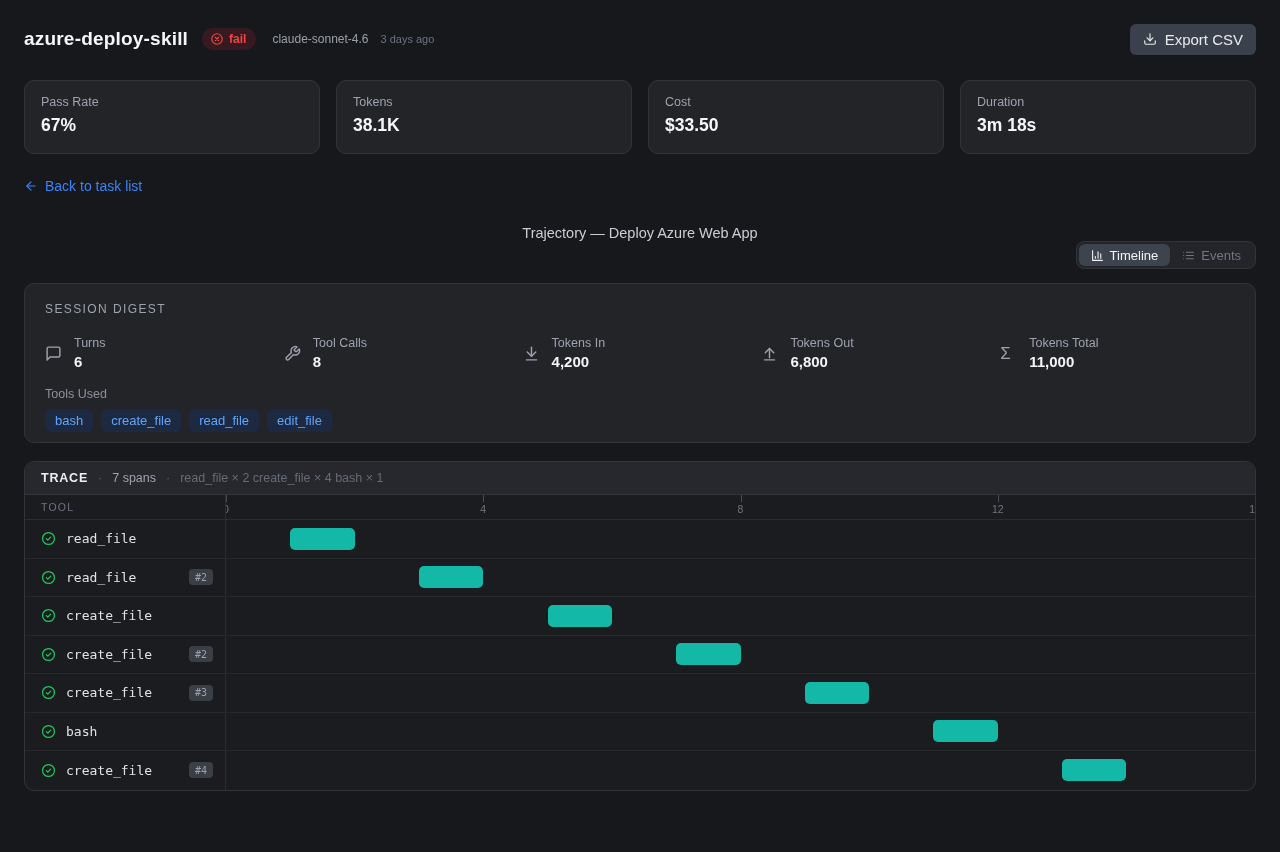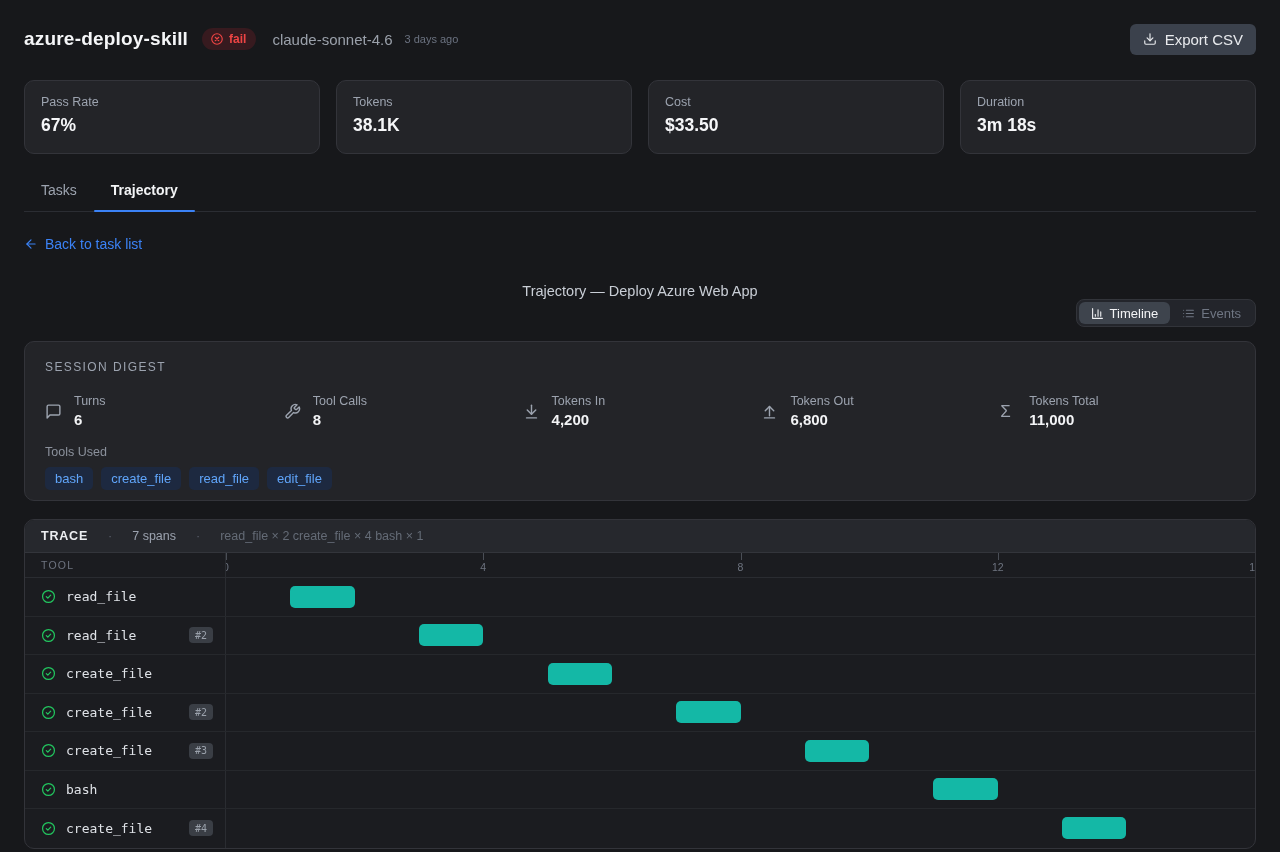--- a/index.html
+++ b/index.html
@@ -15,21 +15,21 @@
   
   .hdr { display:flex; align-items:center; height:30px; }
   .hdr-title { font-size:19px; font-weight:700; color:#f5f6f8; letter-spacing:.2px; }
   .badge-fail {
     display:inline-flex; align-items:center; gap:5px;
     margin-left:14px; padding:4px 10px 4px 8px;
     background:#371a1f; color:#ef4444; border-radius:999px;
     font-size:12px; font-weight:600;
   }
   .badge-fail svg { width:12px; height:12px; }
-  .hdr-model { margin-left:16px; font-size:15px; color:#9aa0aa; }
+  .hdr-model { margin-left:16px; font-size:12px; color:#9aa0aa; }
   .hdr-ago { margin-left:12px; font-size:11px; color:#6b7280; }
   .hdr-spacer { flex:1; }
   .btn-export {
     display:inline-flex; align-items:center; gap:8px;
     background:#3b414c; border:none; color:#e8eaed;
     font-size:15px; font-family:inherit;
     padding:7px 13px; border-radius:6px; cursor:pointer;
   }
   .btn-export svg { width:14px; height:14px; }
 
@@ -95,21 +95,21 @@
     background:#1d2940; color:#60a5fa; font-size:13px;
     padding:4px 10px; border-radius:5px;
   }
 
   
   .trace {
     margin-top:18px; background:#1b1c20; border:1px solid #33343a;
     border-radius:10px; overflow:hidden;
   }
   .trace-hdr {
-    display:flex; align-items:center; gap:20px; height:33px;
+    display:flex; align-items:center; gap:10px; height:33px;
     background:#26282d; border-bottom:1px solid #33353b; padding:0 16px;
   }
   .trace-title { font-size:12.5px; font-weight:700; letter-spacing:.8px; color:#eceef1; }
   .trace-dot { color:#5b616c; font-size:12.5px; }
   .trace-count { font-size:12.5px; color:#9ca3af; }
   .trace-summary { font-size:12.5px; color:#646b76; }
 
   .axis-row { display:flex; height:25px; border-bottom:1px solid #2a2c31; }
   .axis-left {
     width:201px; flex:none; border-right:1px solid #2a2c31;
@@ -190,24 +190,20 @@
       <div class="stat-card">
         <div class="stat-label">Cost</div>
         <div class="stat-value">$33.50</div>
       </div>
       <div class="stat-card">
         <div class="stat-label">Duration</div>
         <div class="stat-value">3m 18s</div>
       </div>
     </div>
 
-  <nav class="tabs" id="tabs">
-      <button class="tab">Tasks</button>
-      <button class="tab active">Trajectory</button>
-    </nav>
 
   <div>
     <a class="back-link">
       <span style="display: inline-flex;">
           <svg viewBox="0 0 24 24" fill="none" stroke="currentColor" stroke-width="2" stroke-linecap="round" stroke-linejoin="round" style="width: 14px; height: 14px;">
             <path d="M19 12H5"></path>
             <path d="M12 19l-7-7 7-7"></path>
           </svg>
         </span>
       <span>Back to task list</span>

